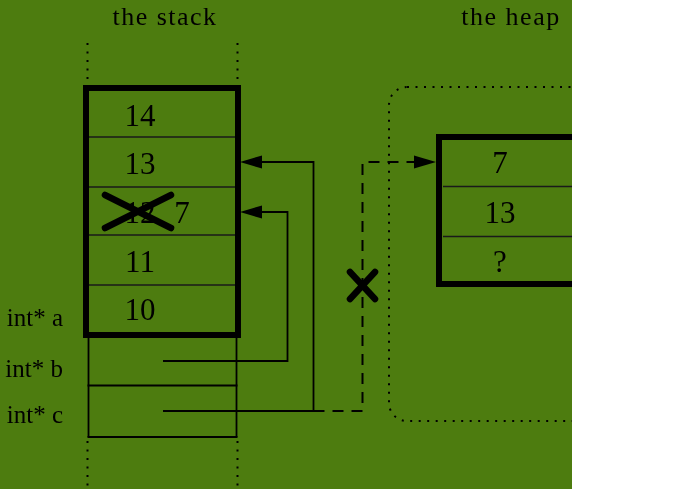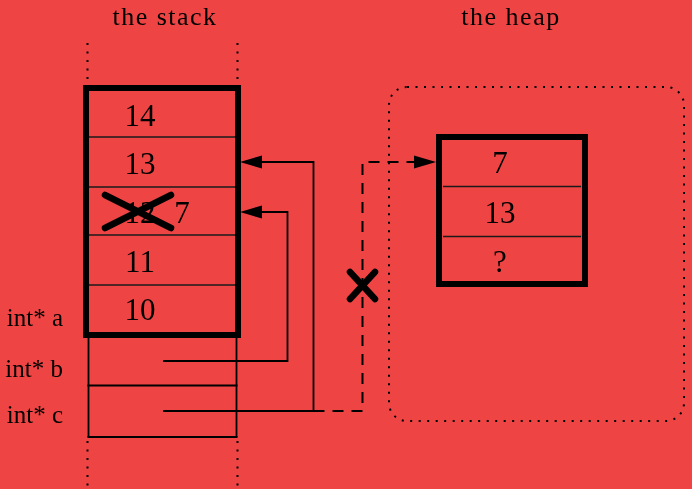--- a/index.html
+++ b/index.html
@@ -1,20 +1,20 @@
 <!DOCTYPE html>
 <html><head>
 <meta charset="utf-8">
 <style>
   html, body { margin: 0; padding: 0; background: #ffffff; }
   .canvas {
     position: relative;
-    width: 692px;
+    width: 572px;
     height: 489px;
-    background: #ef4444;
+    background: #4d7c0f;
     overflow: hidden;
   }
   svg { position: absolute; left: 0; top: 0; }
   text {
     fill: #000000;
     font-family: "Liberation Serif", serif;
   }
   .title   { font-size: 26px; letter-spacing: 1.5px; }
   .num     { font-size: 31px; }
   .plabel  { font-size: 25px; }

